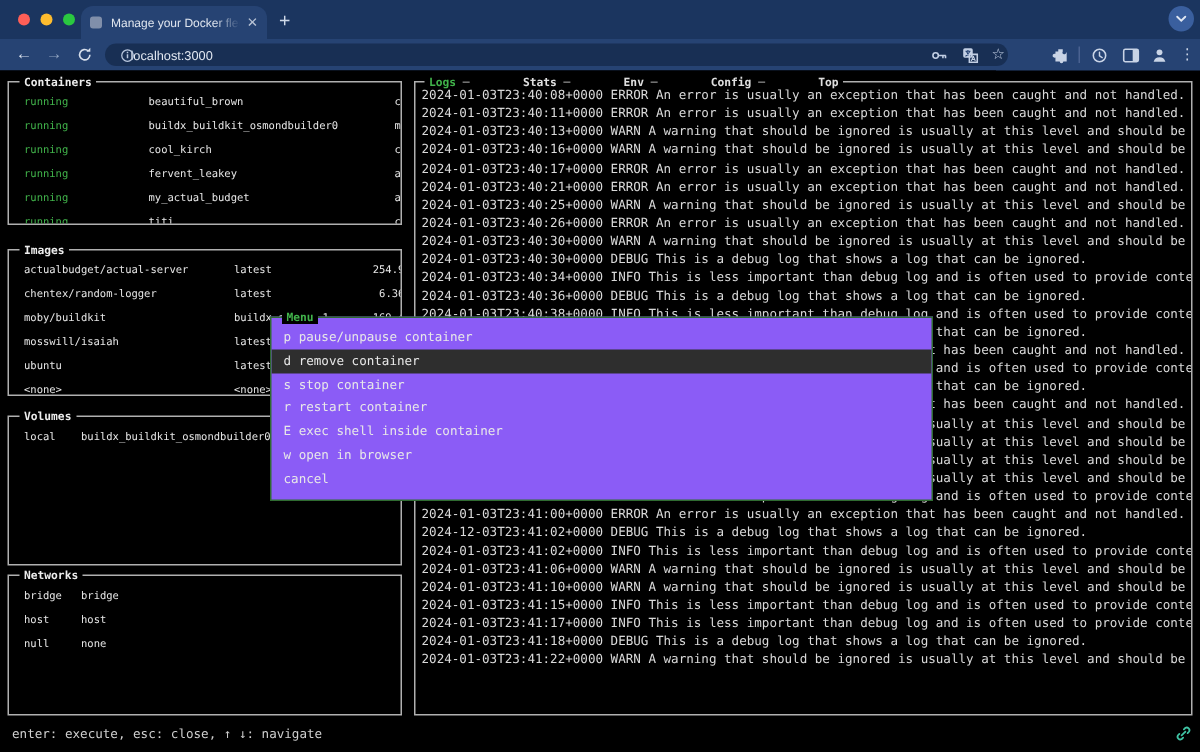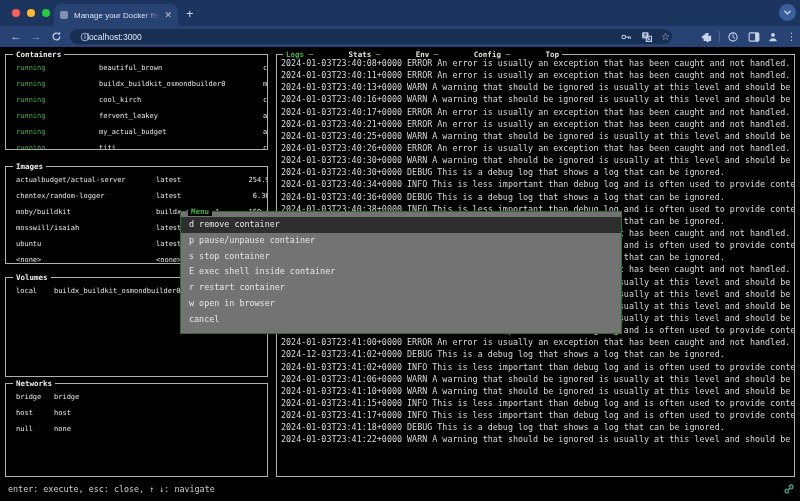--- a/index.html
+++ b/index.html
@@ -54,21 +54,21 @@
   .logs-title { position:absolute; top:-5px; left:6px; background:#000; padding:0 3px; font-size:7.5px;
                 font-weight:bold; line-height:9px; white-space:pre; }
   .logs-title .t-active { color:#41b44b; }
   .logs-title .t-tab { color:#e0e0e0;margin-left:31px; }
   .logs-title .t-sep { color:#b0b0b0; font-weight:normal; }
   .logbody { position:absolute; inset:0; overflow:hidden; padding:2px 0 0 4px; }
   .logline { height:12.15px; line-height:12.15px; font-size:8.4px; color:#d9d9d9;
              white-space:pre; overflow:hidden; }
 
   
-  .menu { position:absolute; left:180px; top:164px; width:442px; height:123px; background:#737373;
+  .menu { position:absolute; left:180px; top:164px; width:442px; height:123px; background:#8b5cf6;
           border:1px solid #2f6b31; z-index:10; }
   .menu .ptitle { color:#41b44b; }
   .mbody { position:absolute; inset:0; padding-top:5px; overflow:hidden; }
   .mitem { height:15.8px; line-height:15.8px; padding-left:8px; font-size:8.4px; color:#e8e8e8;
            white-space:pre; }
   .mitem.sel { background:#2e2e2e; }
 
   .statusbar { position:absolute; left:8px; top:437px; font-size:8.4px; color:#cfcfcf;
                white-space:pre; font-family:"DejaVu Sans Mono", monospace; }
   .linkicon { position:absolute; left:783px; top:436px; width:12px; height:12px; }
@@ -243,25 +243,25 @@
           <div class="logline">2024-01-03T23:41:15+0000 INFO This is less important than debug log and is often used to provide context in the current task.</div>
           <div class="logline">2024-01-03T23:41:17+0000 INFO This is less important than debug log and is often used to provide context in the current task.</div>
           <div class="logline">2024-01-03T23:41:18+0000 DEBUG This is a debug log that shows a log that can be ignored.</div>
           <div class="logline">2024-01-03T23:41:22+0000 WARN A warning that should be ignored is usually at this level and should be a temporary or transient issue.</div>
         </div>
     </div>
 
     <div class="menu">
       <span class="ptitle">Menu</span>
       <div class="mbody" id="menu-body">
+          <div class="mitem">p pause/unpause container</div>
           <div class="mitem sel">d remove container</div>
-          <div class="mitem">p pause/unpause container</div>
           <div class="mitem">s stop container</div>
+          <div class="mitem">r restart container</div>
           <div class="mitem">E exec shell inside container</div>
-          <div class="mitem">r restart container</div>
           <div class="mitem">w open in browser</div>
           <div class="mitem">cancel</div>
         </div>
     </div>
 
     <div class="statusbar">enter: execute, esc: close, ↑ ↓: navigate</div>
 
     <span class="linkicon">
       <svg width="12" height="12" viewBox="0 0 24 24">
         <g fill="none" stroke="#3fc3a4" stroke-width="2.4" stroke-linecap="round">

